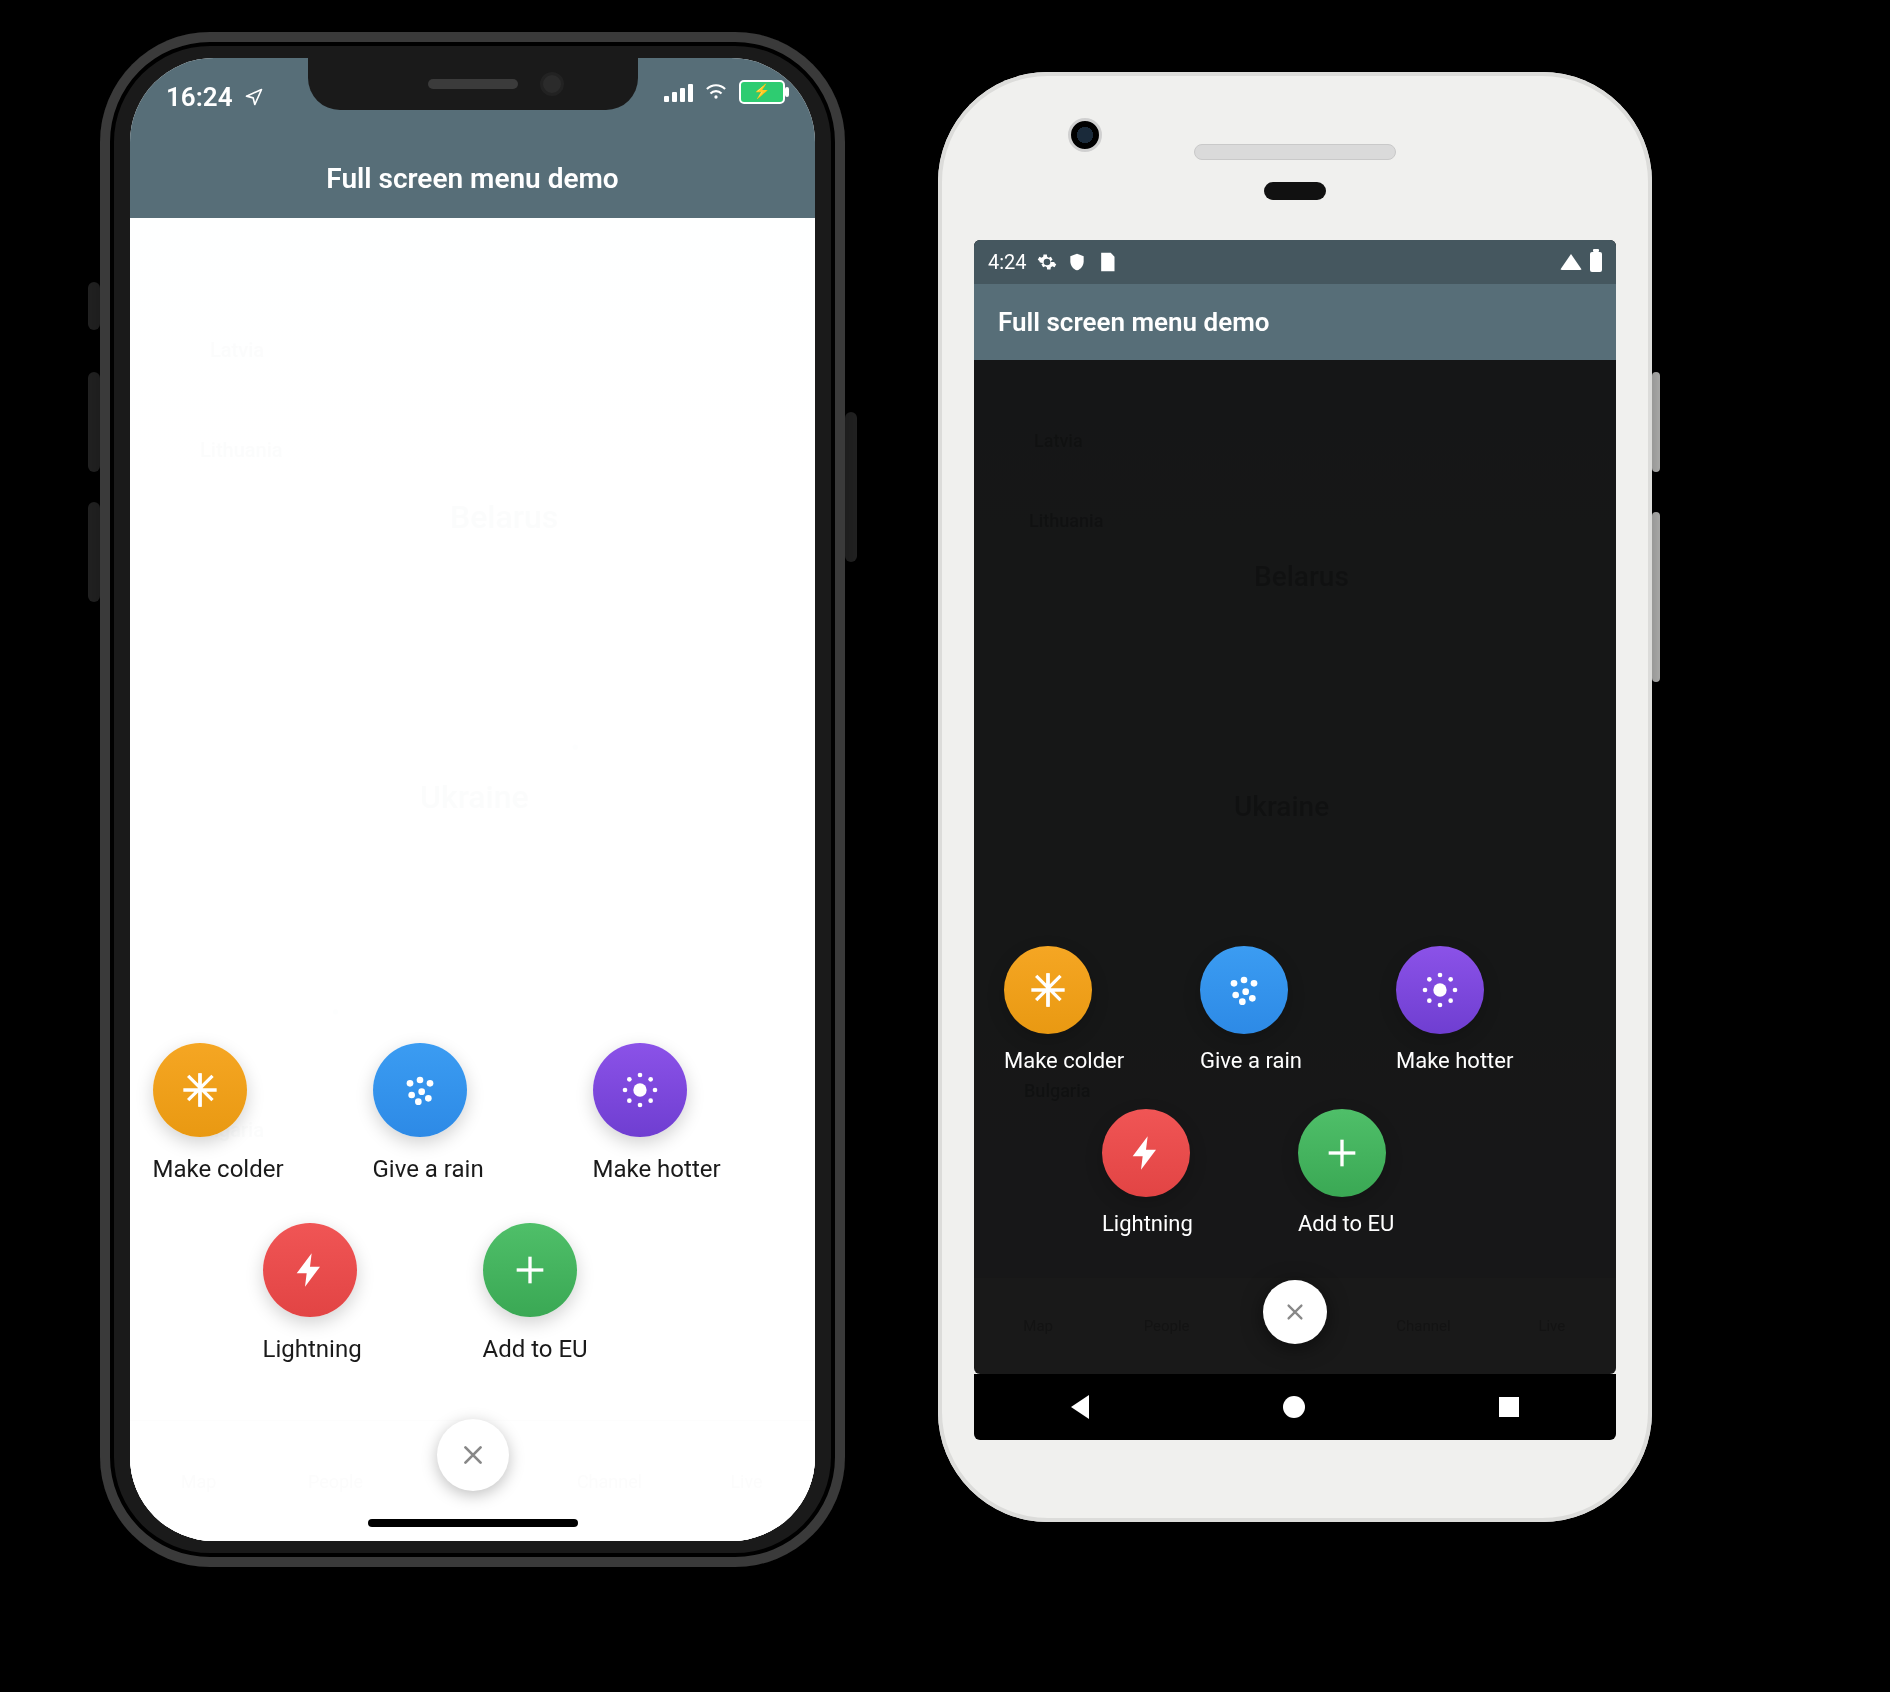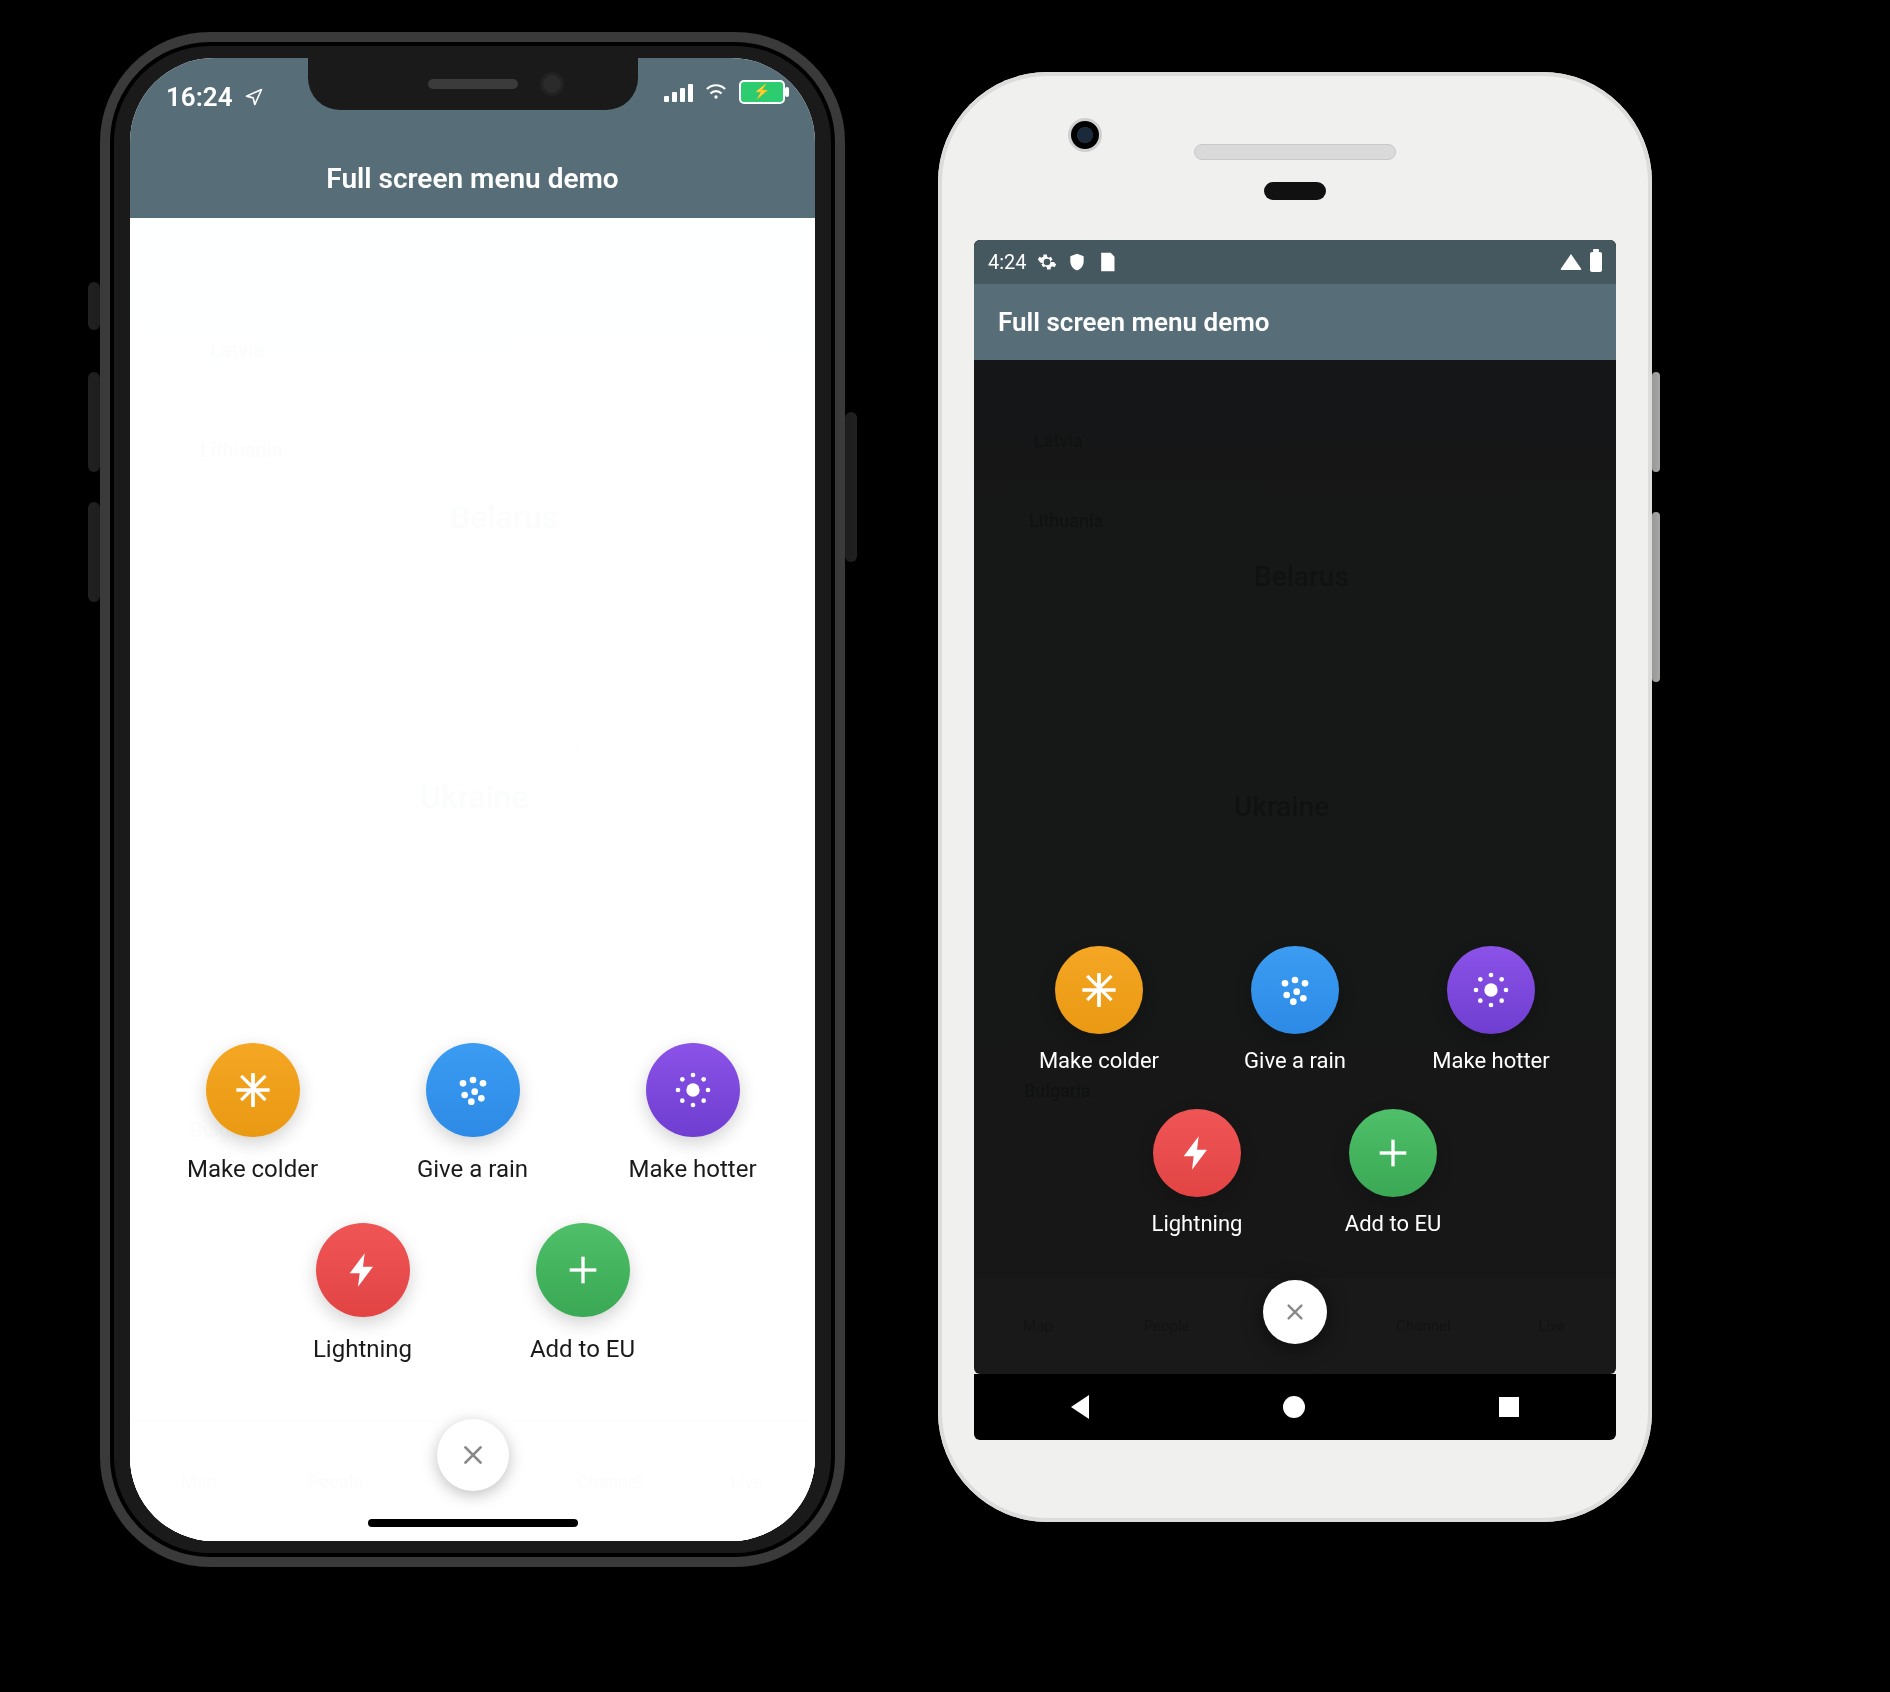--- a/index.html
+++ b/index.html
@@ -152,21 +152,21 @@
   column-gap: 20px;
   row-gap: 40px;
   justify-content:center;
 }
 .ios-overlay .menu-grid .row2 {
   grid-column: 1 / -1;
   display:flex; justify-content:center; gap:20px;
 }
 .menu-item {
   width:200px;
-  display:flex; flex-direction:column; align-items:center; gap:18px;
+  display:flex; flex-direction:column; gap:18px;
 }
 .menu-item .bubble {
   width:94px; height:94px; border-radius:50%;
   display:flex; align-items:center; justify-content:center;
   color:#fff;
   box-shadow: 0 6px 18px rgba(0,0,0,.18);
 }
 .menu-item .bubble svg { width:40px; height:40px; }
 .menu-item .label { font-size:24px; color:#1a1a1a; font-weight:400; }
 

